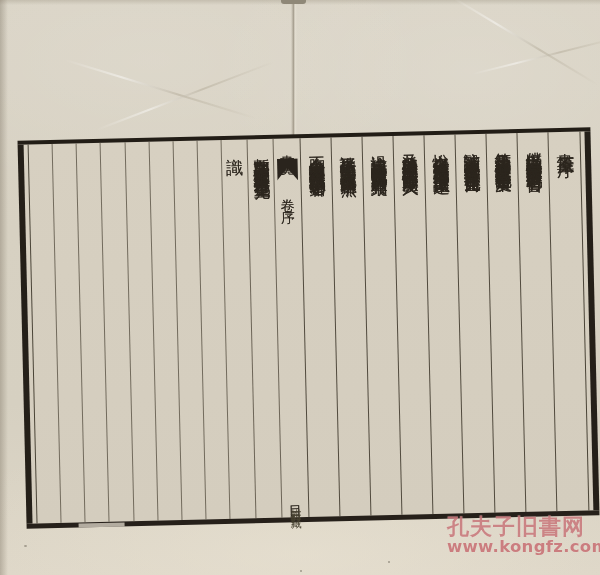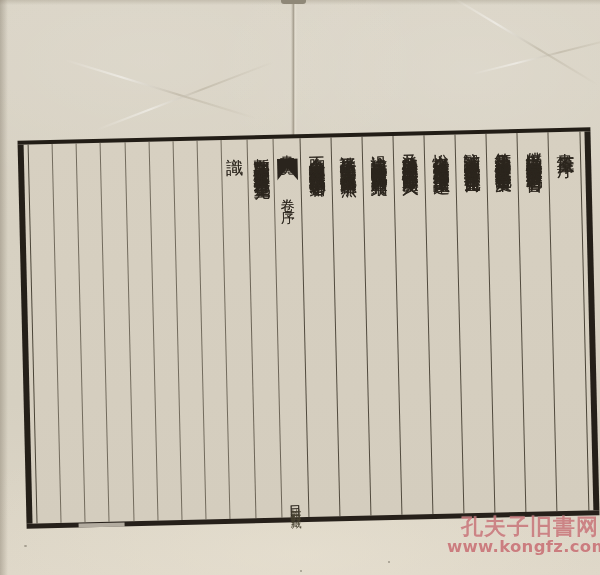--- a/index.html
+++ b/index.html
@@ -53,21 +53,21 @@
   .bx-title{font-size:14.5px;letter-spacing:2px;padding-top:5px;}
   .fishtail{width:21px;height:22px;margin-top:7px;background:#2a241d;
     clip-path:polygon(0 0,100% 0,100% 100%,50% 42%,0 100%);}
   .bx-section{font-size:14px;letter-spacing:11px;padding-top:7px;}
   .bx-spacer{flex:1 1 auto;}
   .bx-page{font-size:13px;}
   .bx-colophon{font-size:11px;letter-spacing:3px;color:#46402f;margin:4px 0 6px 0;text-shadow:none;}
   .border-gap{position:absolute;left:52px;bottom:-5px;width:46px;height:4px;background:rgba(215,208,194,0.8);}
 
   
-  .watermark{position:absolute;left:447px;top:514px;width:152px;text-align:right;pointer-events:none;}
+  .watermark{position:absolute;left:447px;top:514px;width:152px;text-align:left;pointer-events:none;}
   .wm-cn{font-family:"DejaVu Serif",serif;font-weight:bold;font-size:22px;line-height:1.1;
     letter-spacing:1px;white-space:nowrap;color:rgba(188,94,98,0.72);
     text-shadow:0 0 1px rgba(255,240,240,0.6);}
   .wm-url{font-family:"DejaVu Sans",sans-serif;font-weight:bold;font-size:16.5px;line-height:1.15;
     letter-spacing:0.3px;white-space:nowrap;color:rgba(192,96,100,0.78);
     text-shadow:0 0 1px rgba(255,240,240,0.55);}
 </style>
 </head>
 <body>
 

